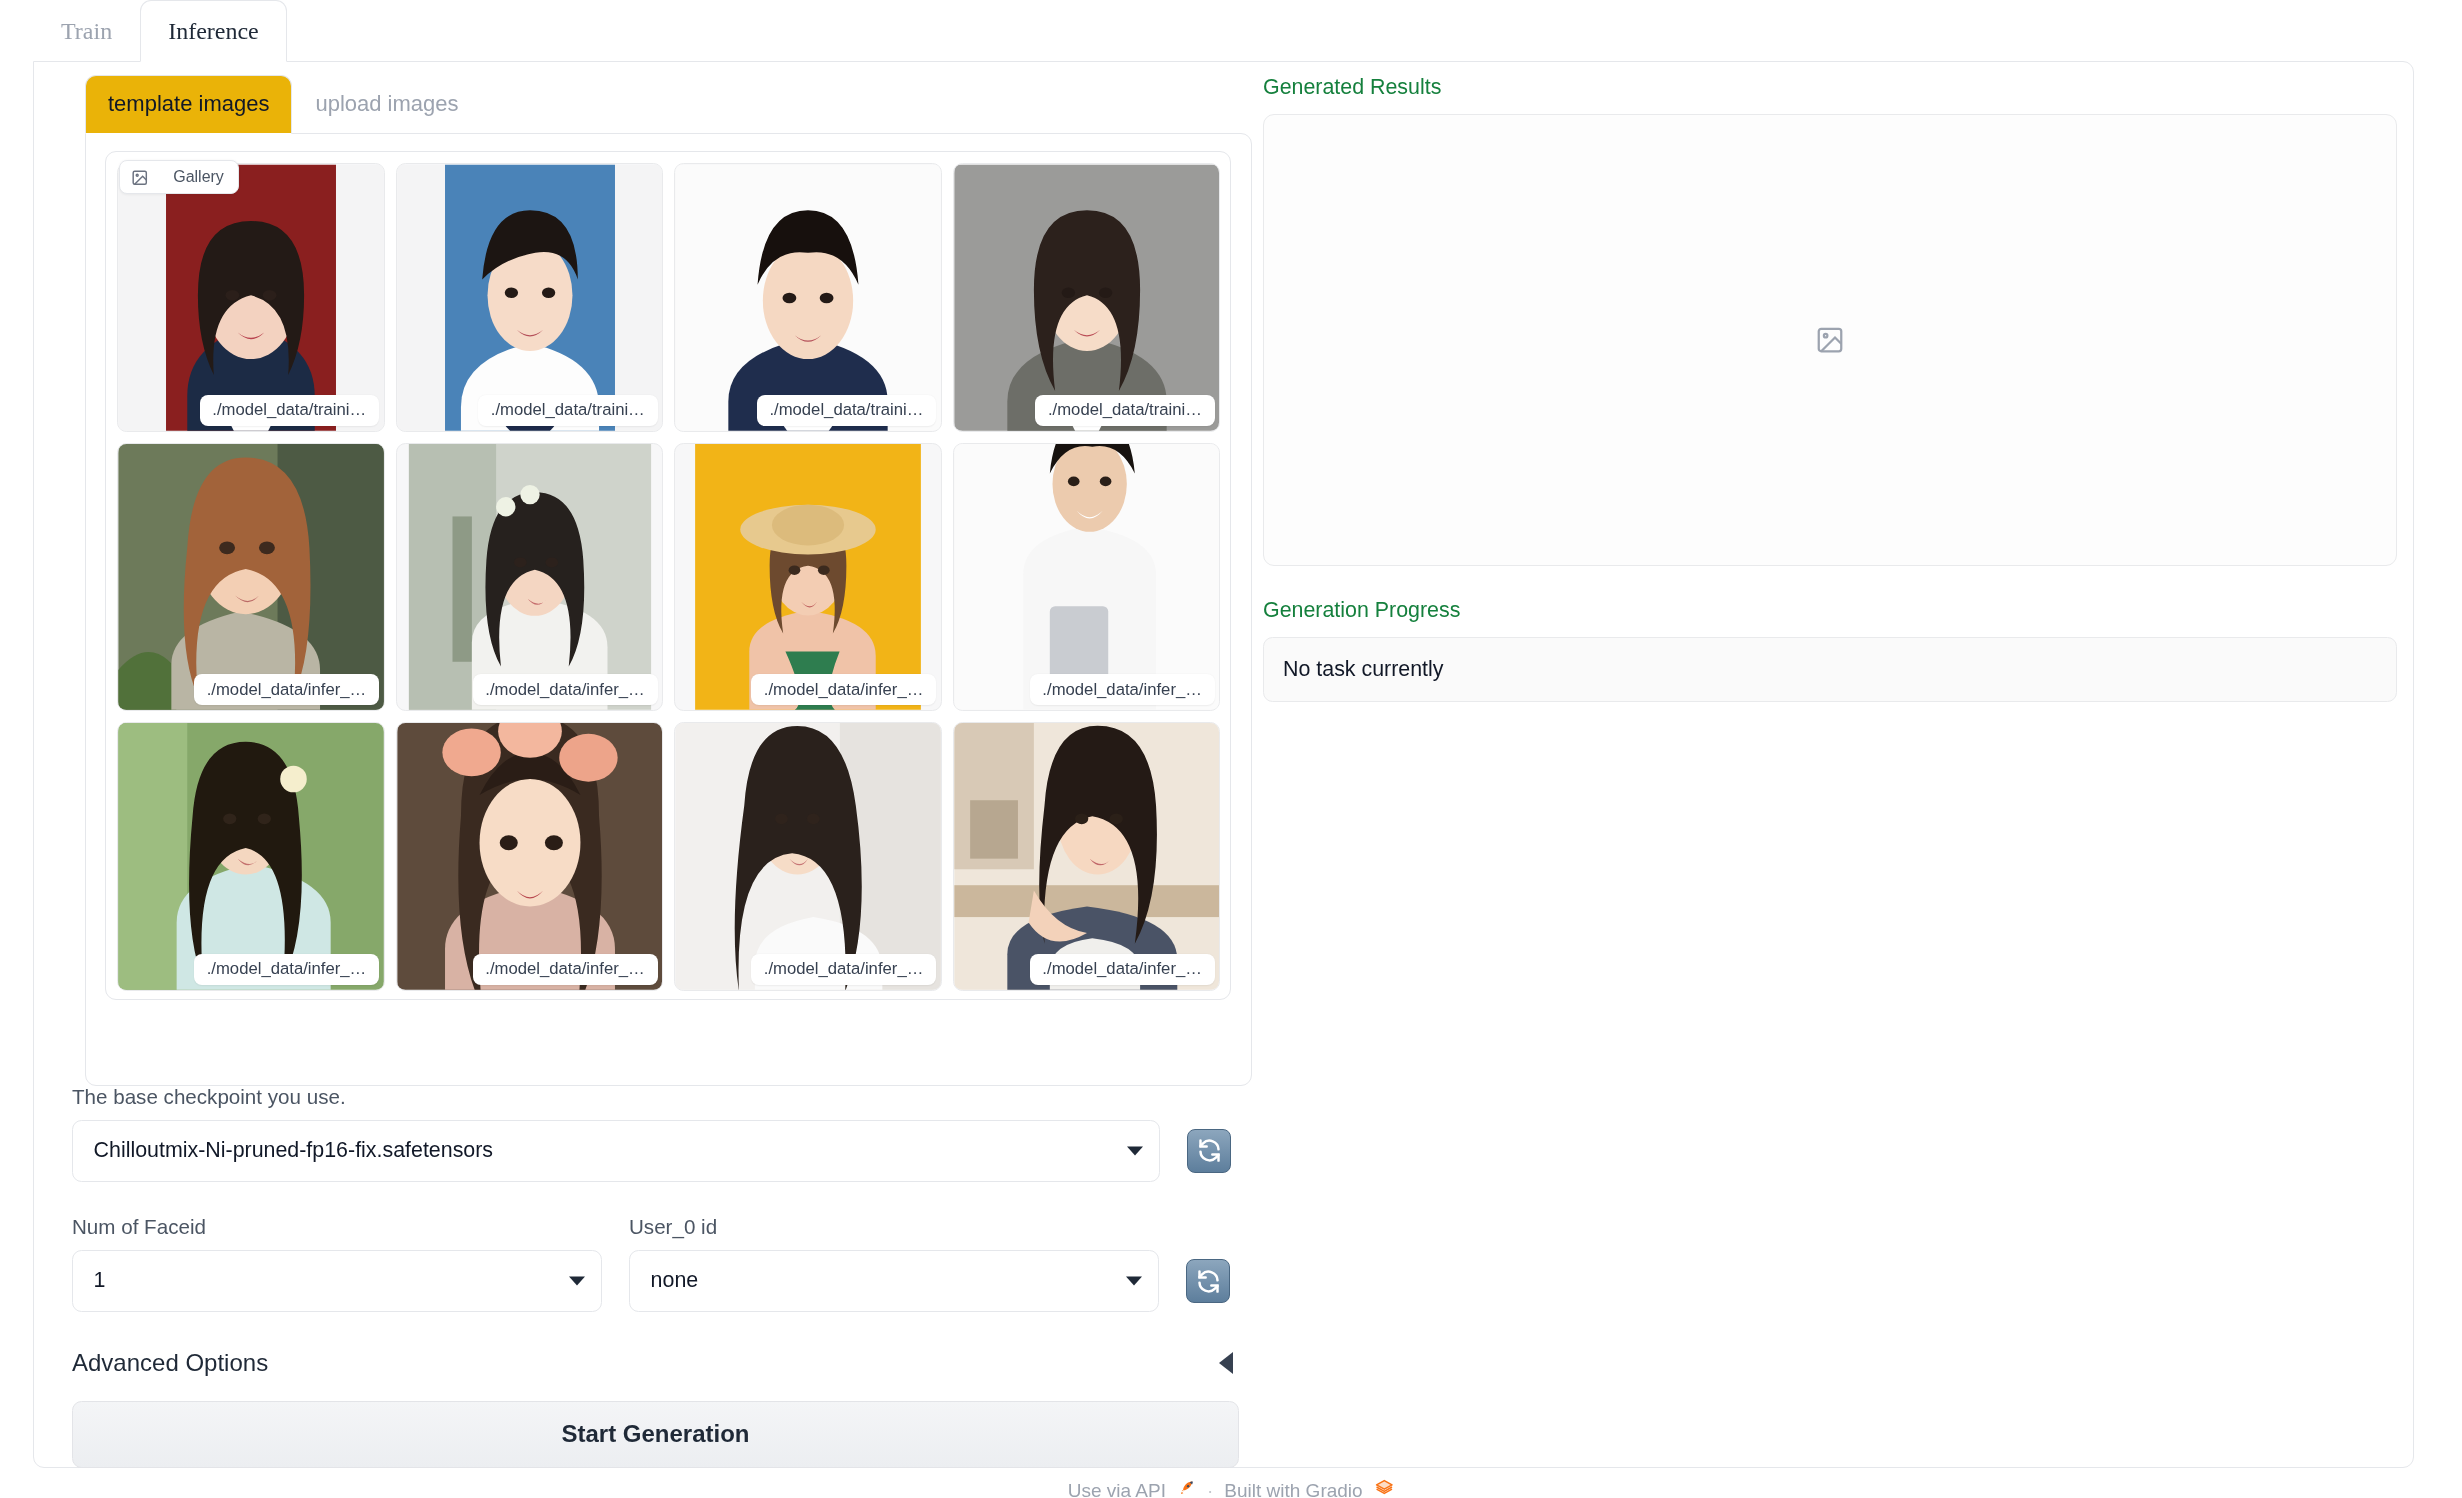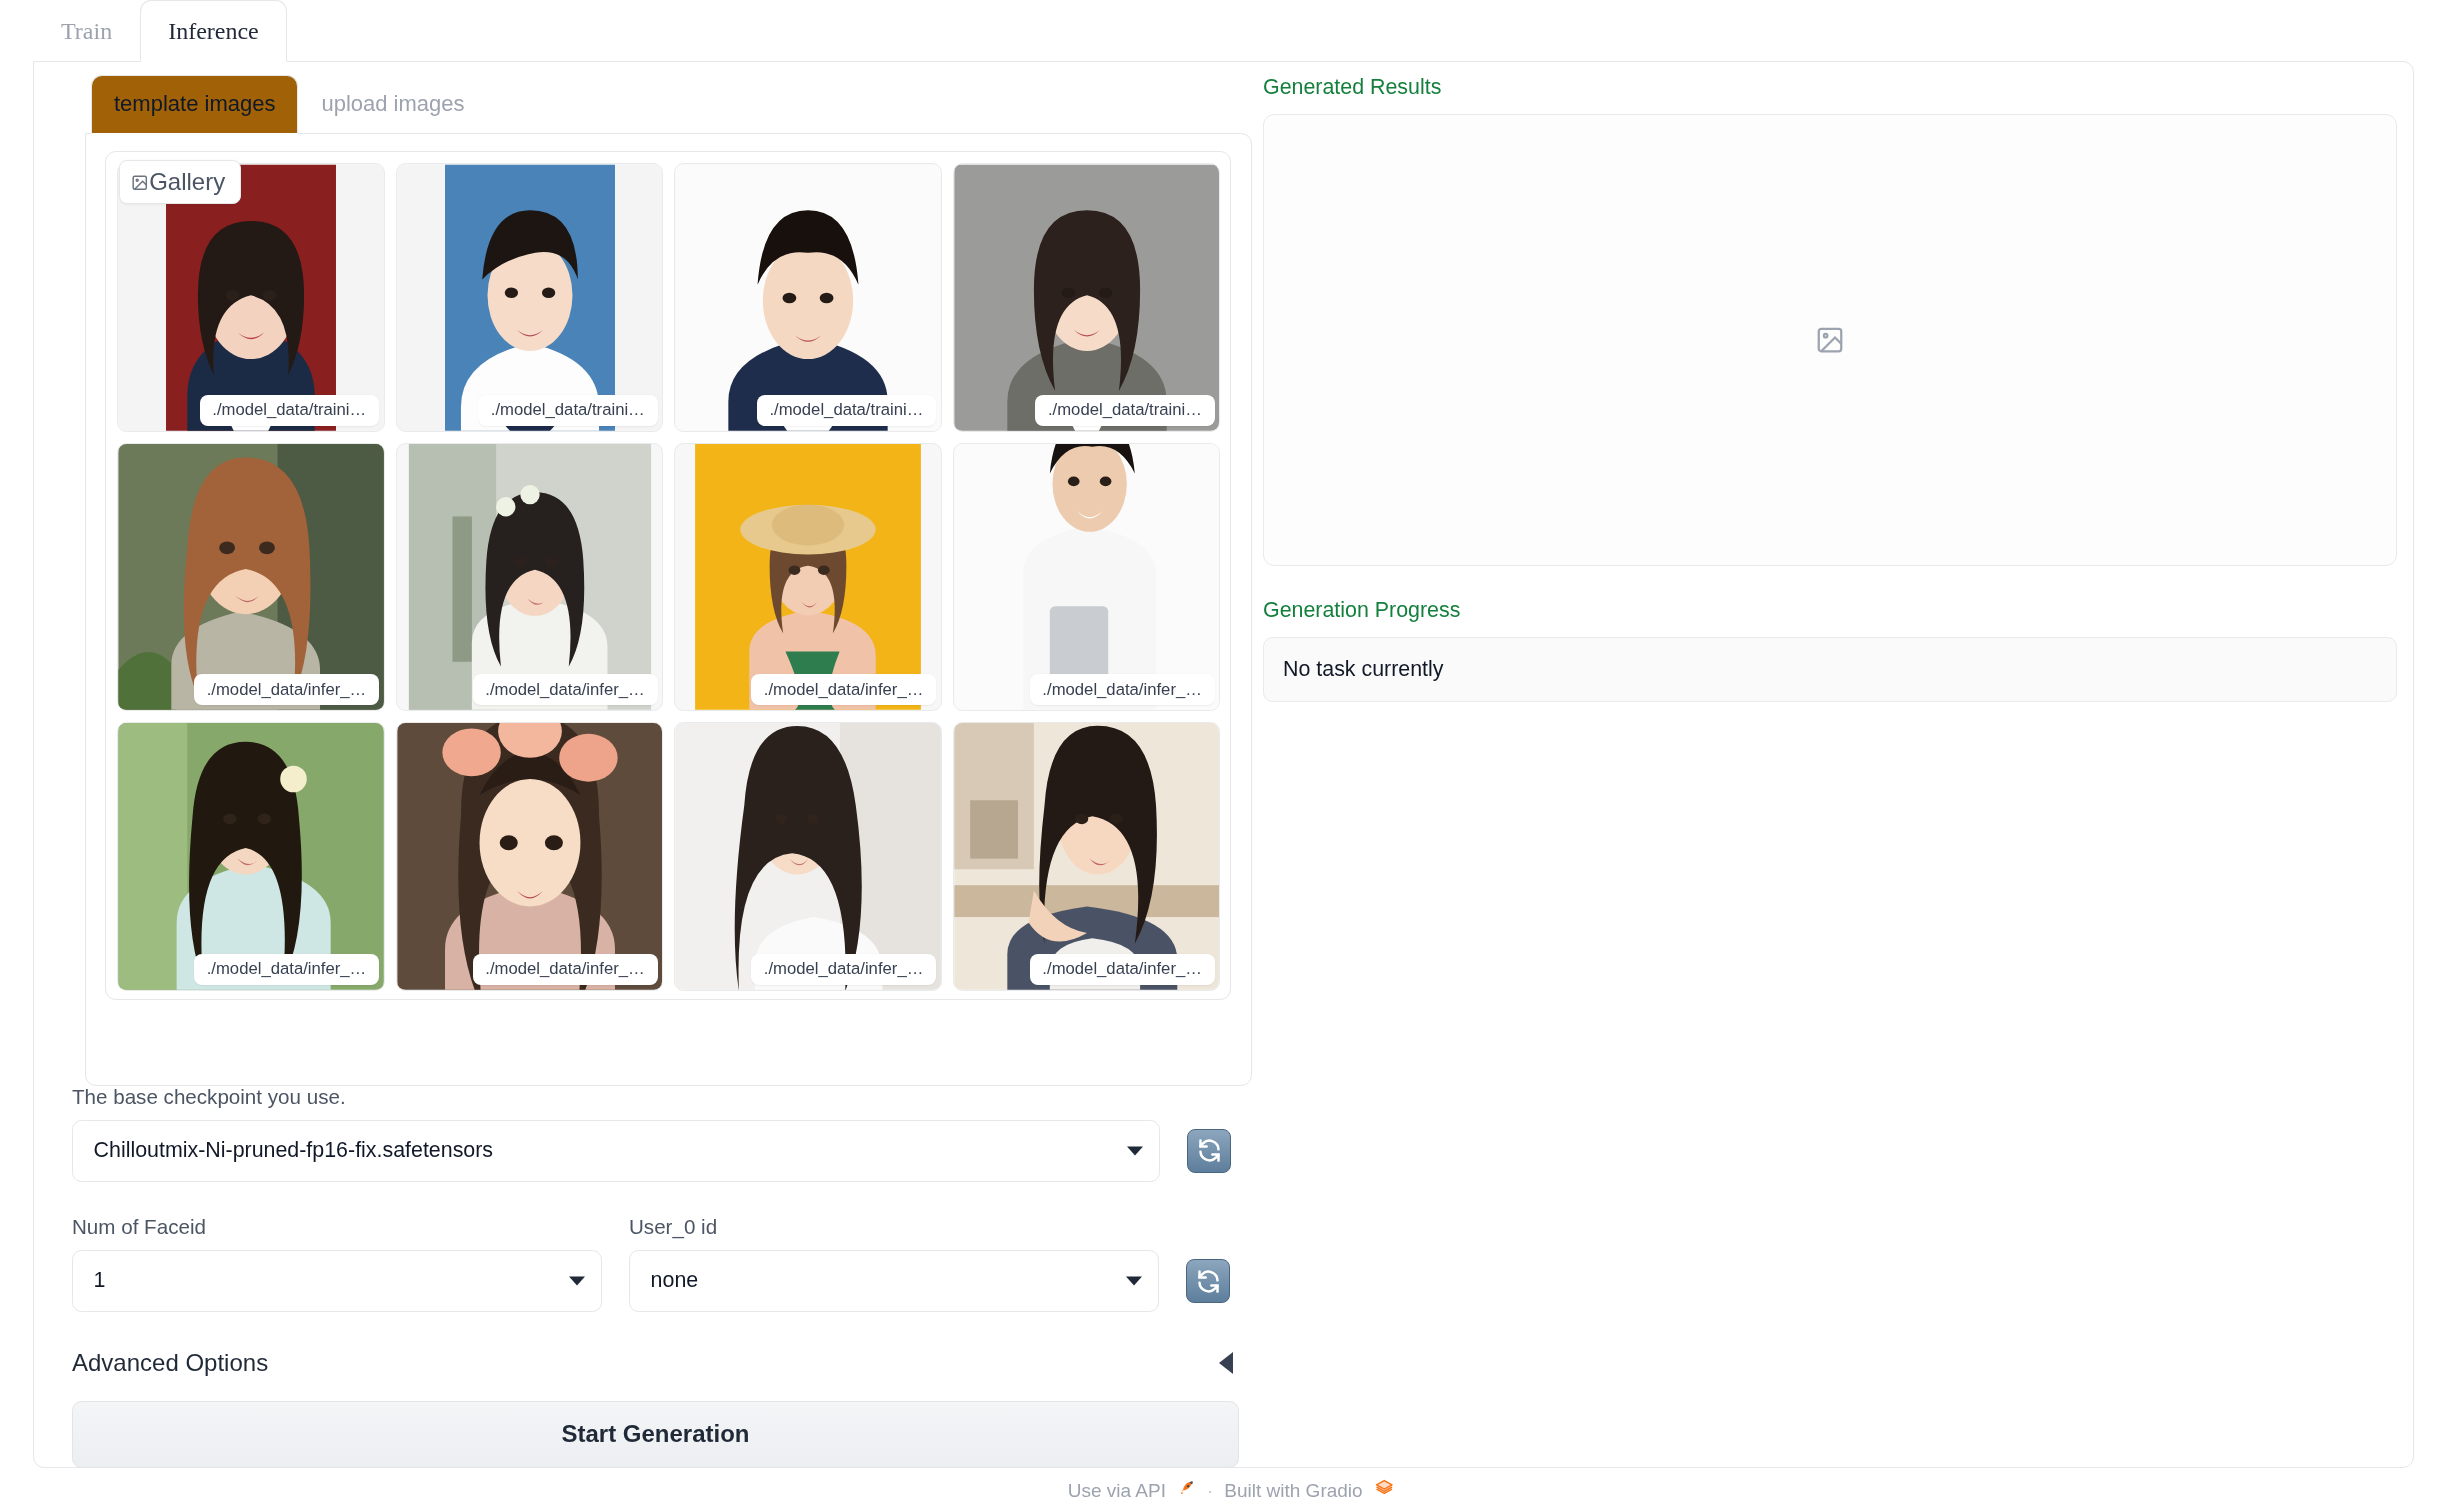--- a/index.html
+++ b/index.html
@@ -69,24 +69,24 @@
     font-size: 22px;
     color: #9ca3af;
     border: 0.8px solid transparent;
     border-radius: 11px 11px 0 0;
     background: transparent;
     cursor: pointer;
     white-space: nowrap;
   }
   .tab-inner.active {
     color: #111827;
-    background: #a16207;
+    background: #eab308;
     border-color: #e5e7eb;
     border-bottom-color: #ffffff;
-    position: relative; z-index: 3; margin-left: 6px;
+    position: relative; z-index: 3;
   }
 
   .inner-panel {
     position: absolute;
     left: 32px; top: 58px;
     width: 1167px; height: 953px;
     border: 0.8px solid #e5e7eb;
     border-radius: 0 11px 11px 11px;
     background: #ffffff;
   }
@@ -98,26 +98,26 @@
     width: 1126px; height: 849px;
     border: 0.8px solid #e5e7eb;
     border-radius: 11px;
     background: #ffffff;
     overflow: hidden;
   }
   .gallery-chip {
     position: absolute;
     left: 12.7px; top: 8px;
     z-index: 5;
-    display: flex; align-items: center; gap: 1px;
+    display: flex; align-items: center; gap: 25px;
     background: #ffffff;
     border: 0.8px solid #e5e7eb;
     border-radius: 8px;
     padding: 7.1px 14.3px 7.1px 11px;
-    font-size: 24px;
+    font-size: 16px;
     color: #4b5563;
     box-shadow: 0 0.8px 2.4px rgba(0,0,0,.05);
   }
   .gallery-chip svg { display:block; }
 
   .thumb-grid {
     position: absolute;
     left: 4.8px; top: 4.8px;
     width: 1116px; height: 840px;
     display: grid;

